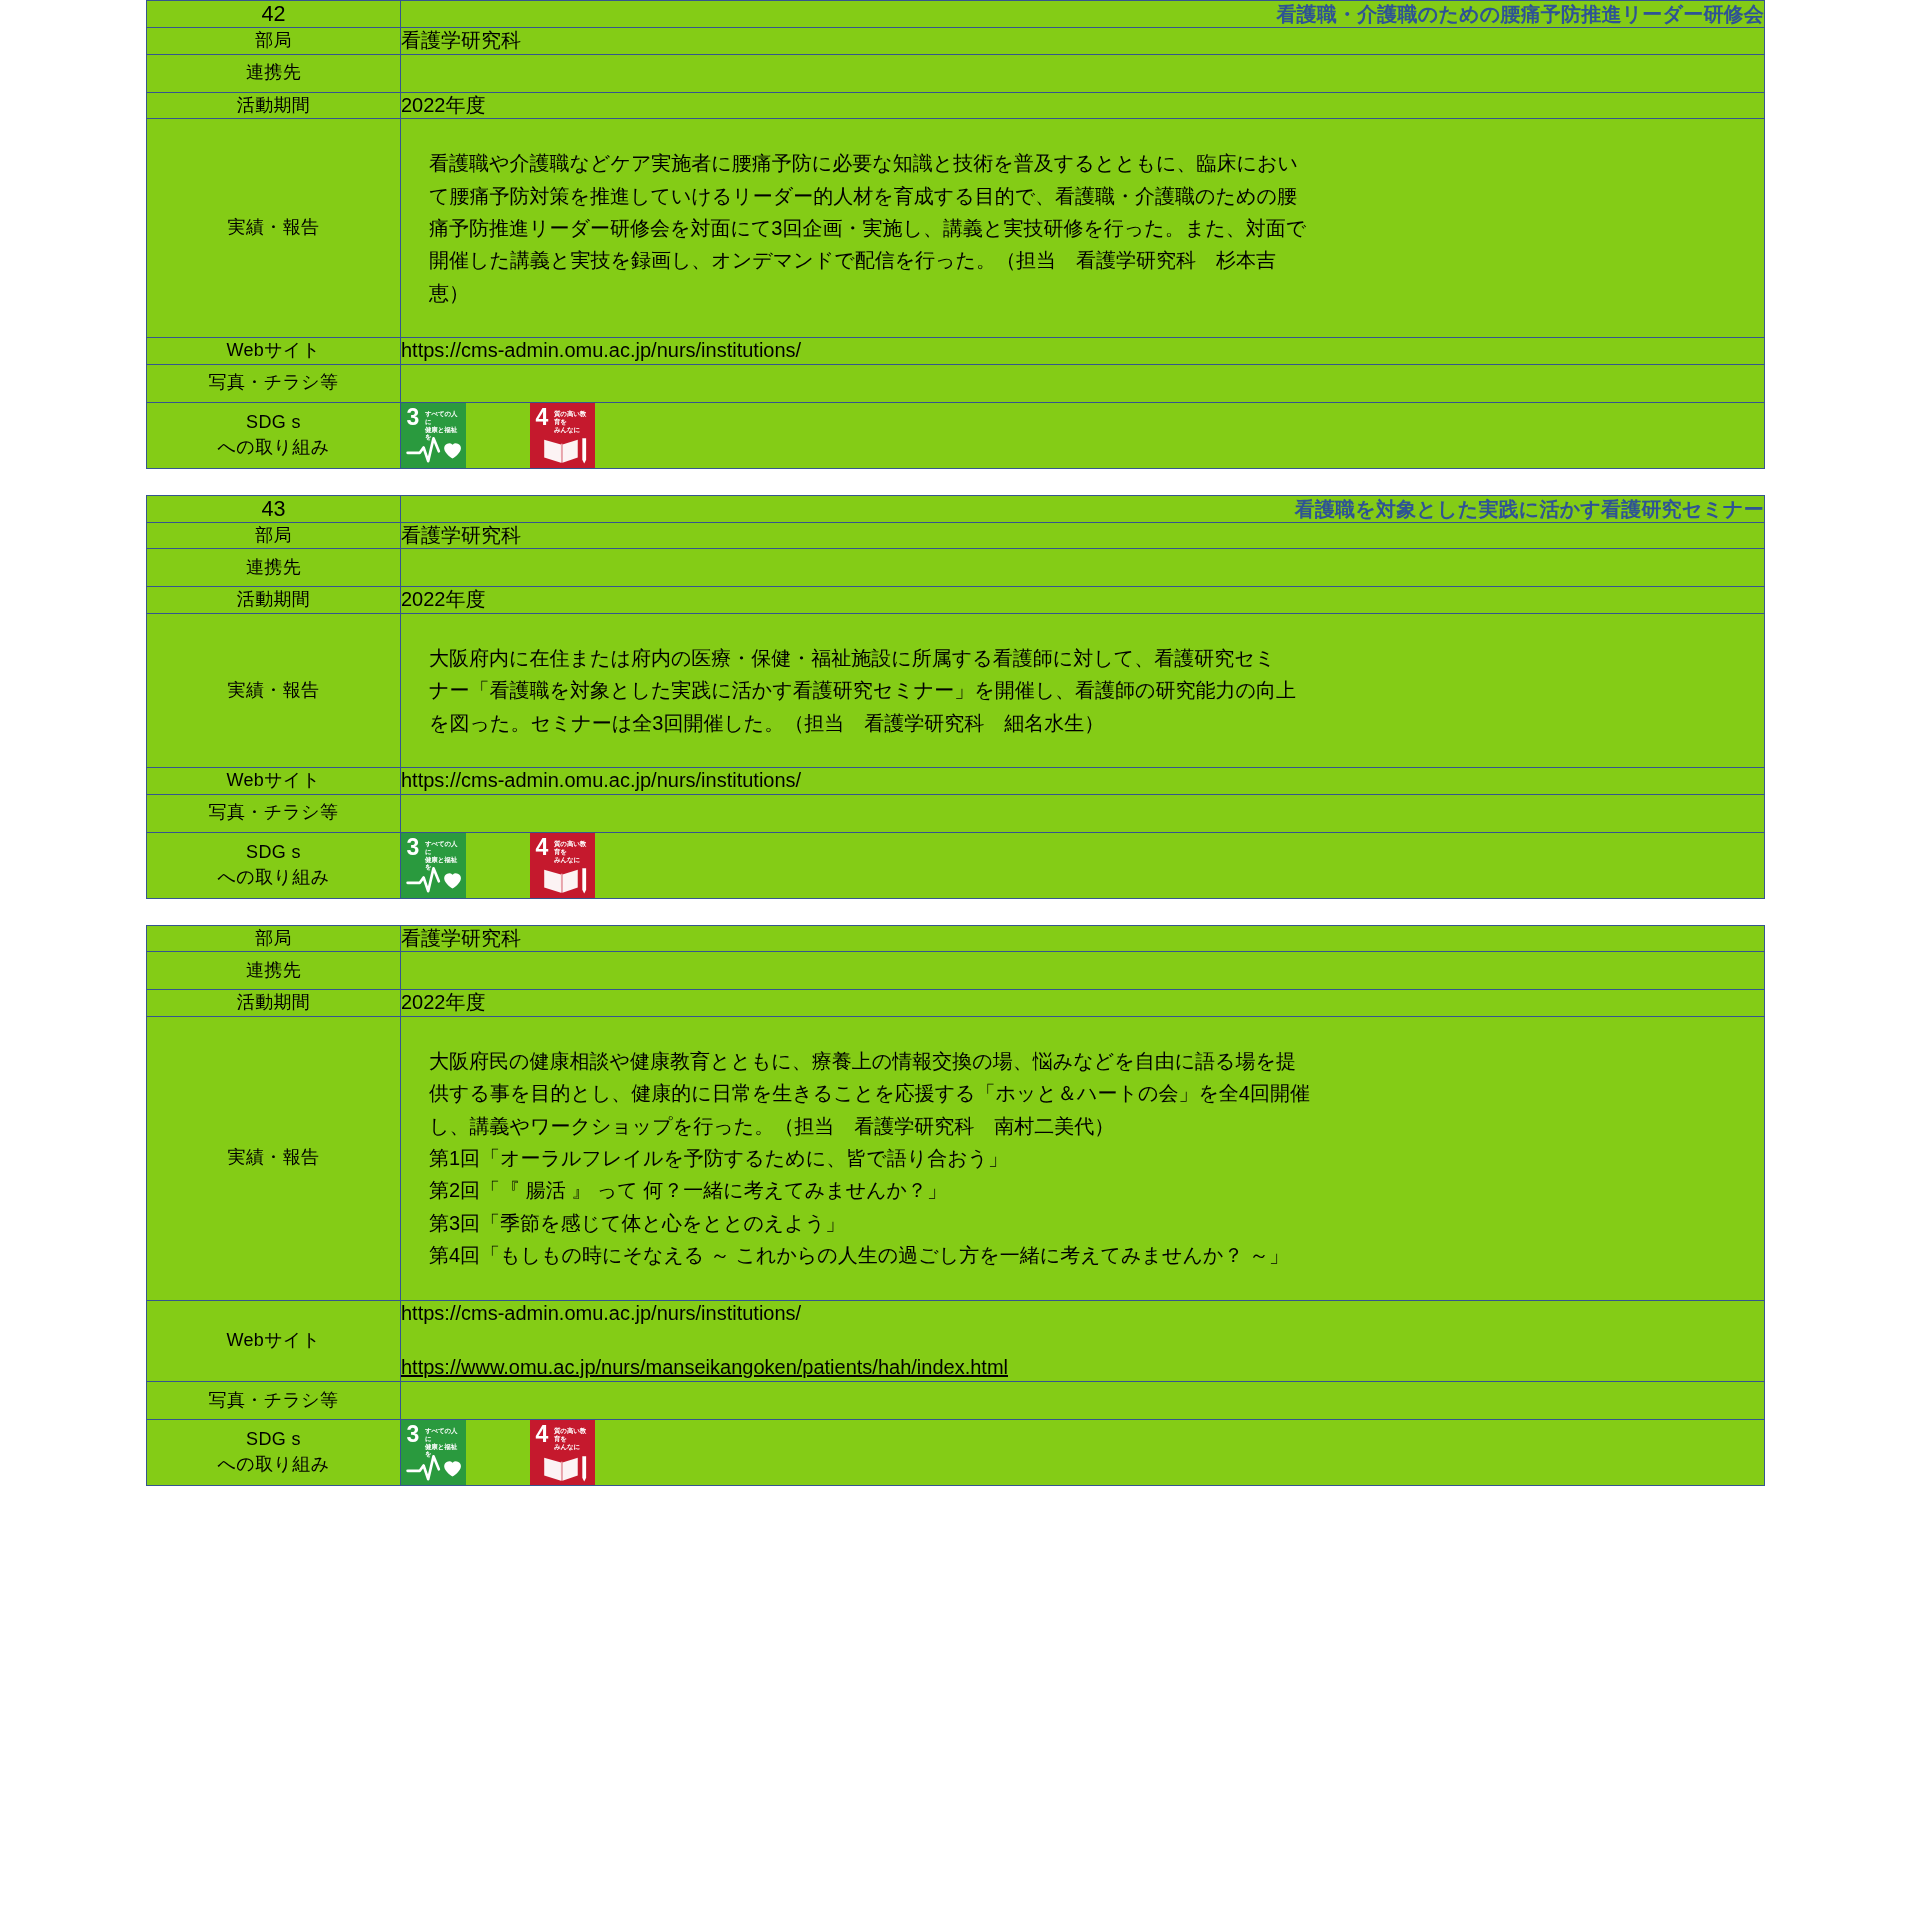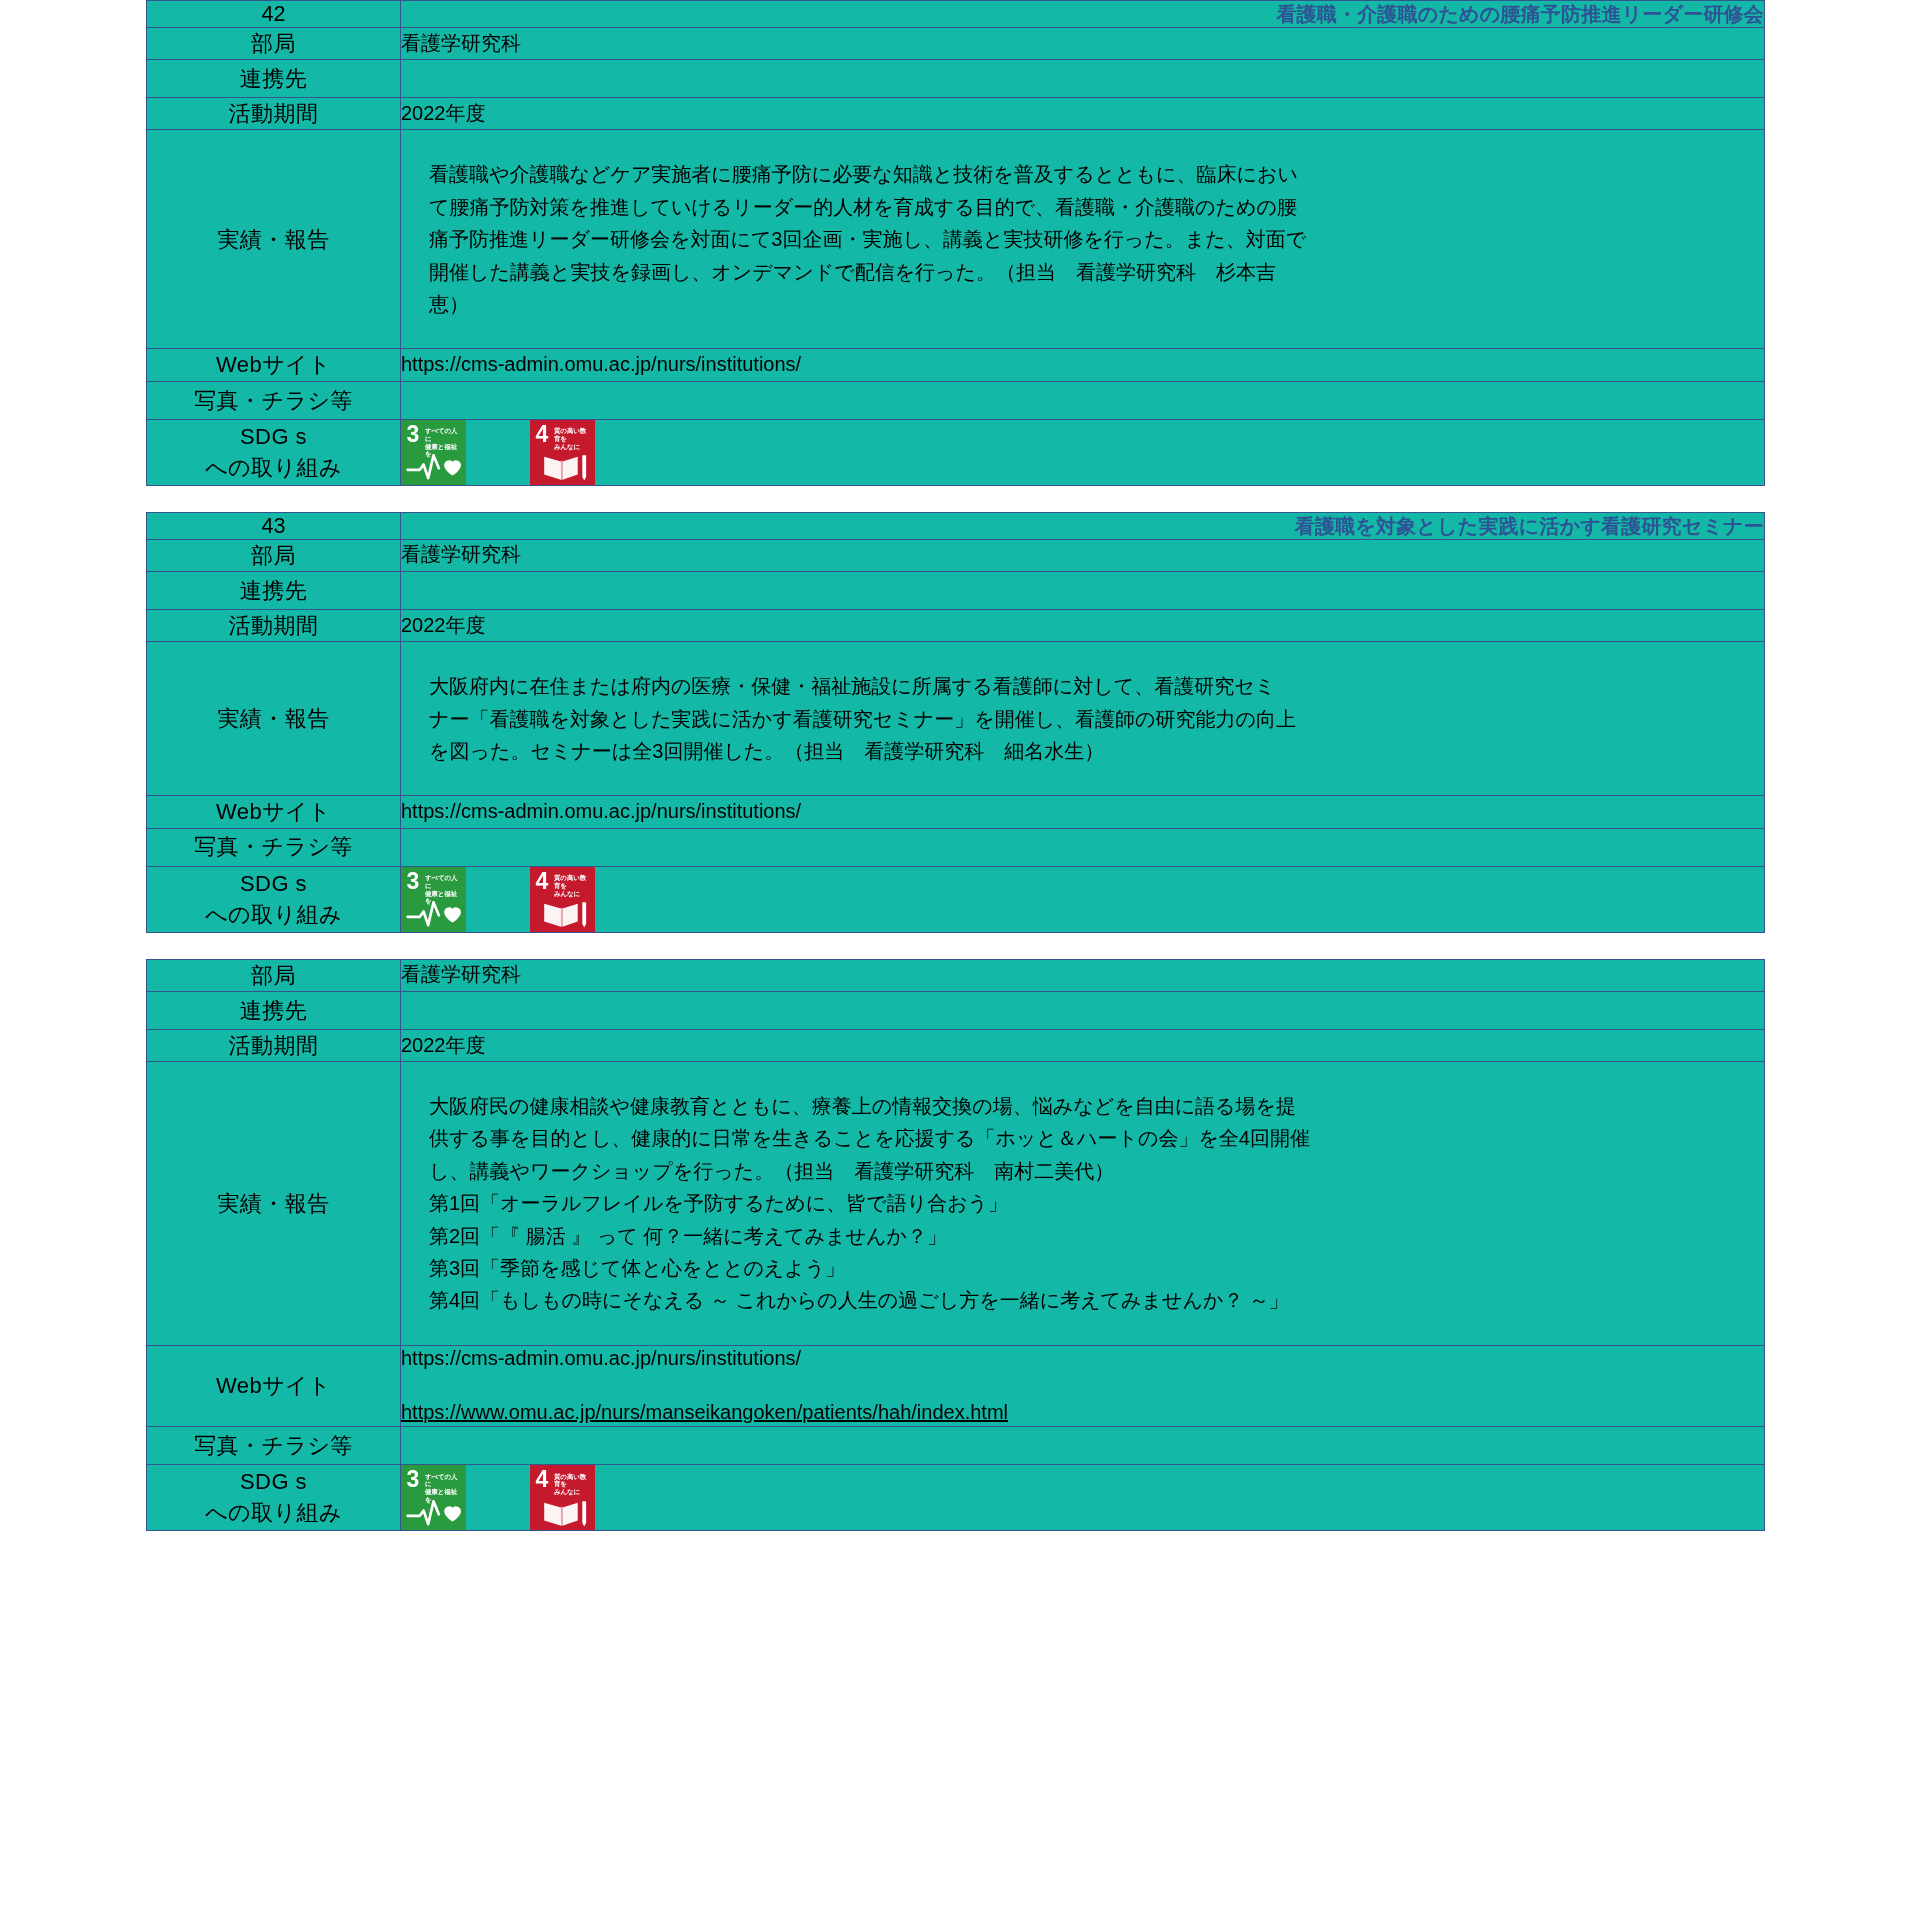--- a/index.html
+++ b/index.html
@@ -31,31 +31,31 @@
     table-layout: fixed;
     margin: 0 0 26px 0;
     background: #ffffff;
   }
   .entry:last-child { margin-bottom: 0; }
 
   .entry td {
     border: 1.9px solid #35558F;
     padding: 0;
     vertical-align: middle;
-    background: #14b8a6;
+    background: #84cc16;
   }
 
   
   col.c-label { width: 254px; }
   col.c-value { width: 1364px; }
 
   
   .lab {
     text-align: center;
-    font-size: 22px;
+    font-size: 18px;
     line-height: 1.42;
     color: #000000;
     padding: 10px 3.9px;
     letter-spacing: 0.02em;
   }
   .lab .l2 { display: block; }
 
   
   .idnum {
     text-align: center;

